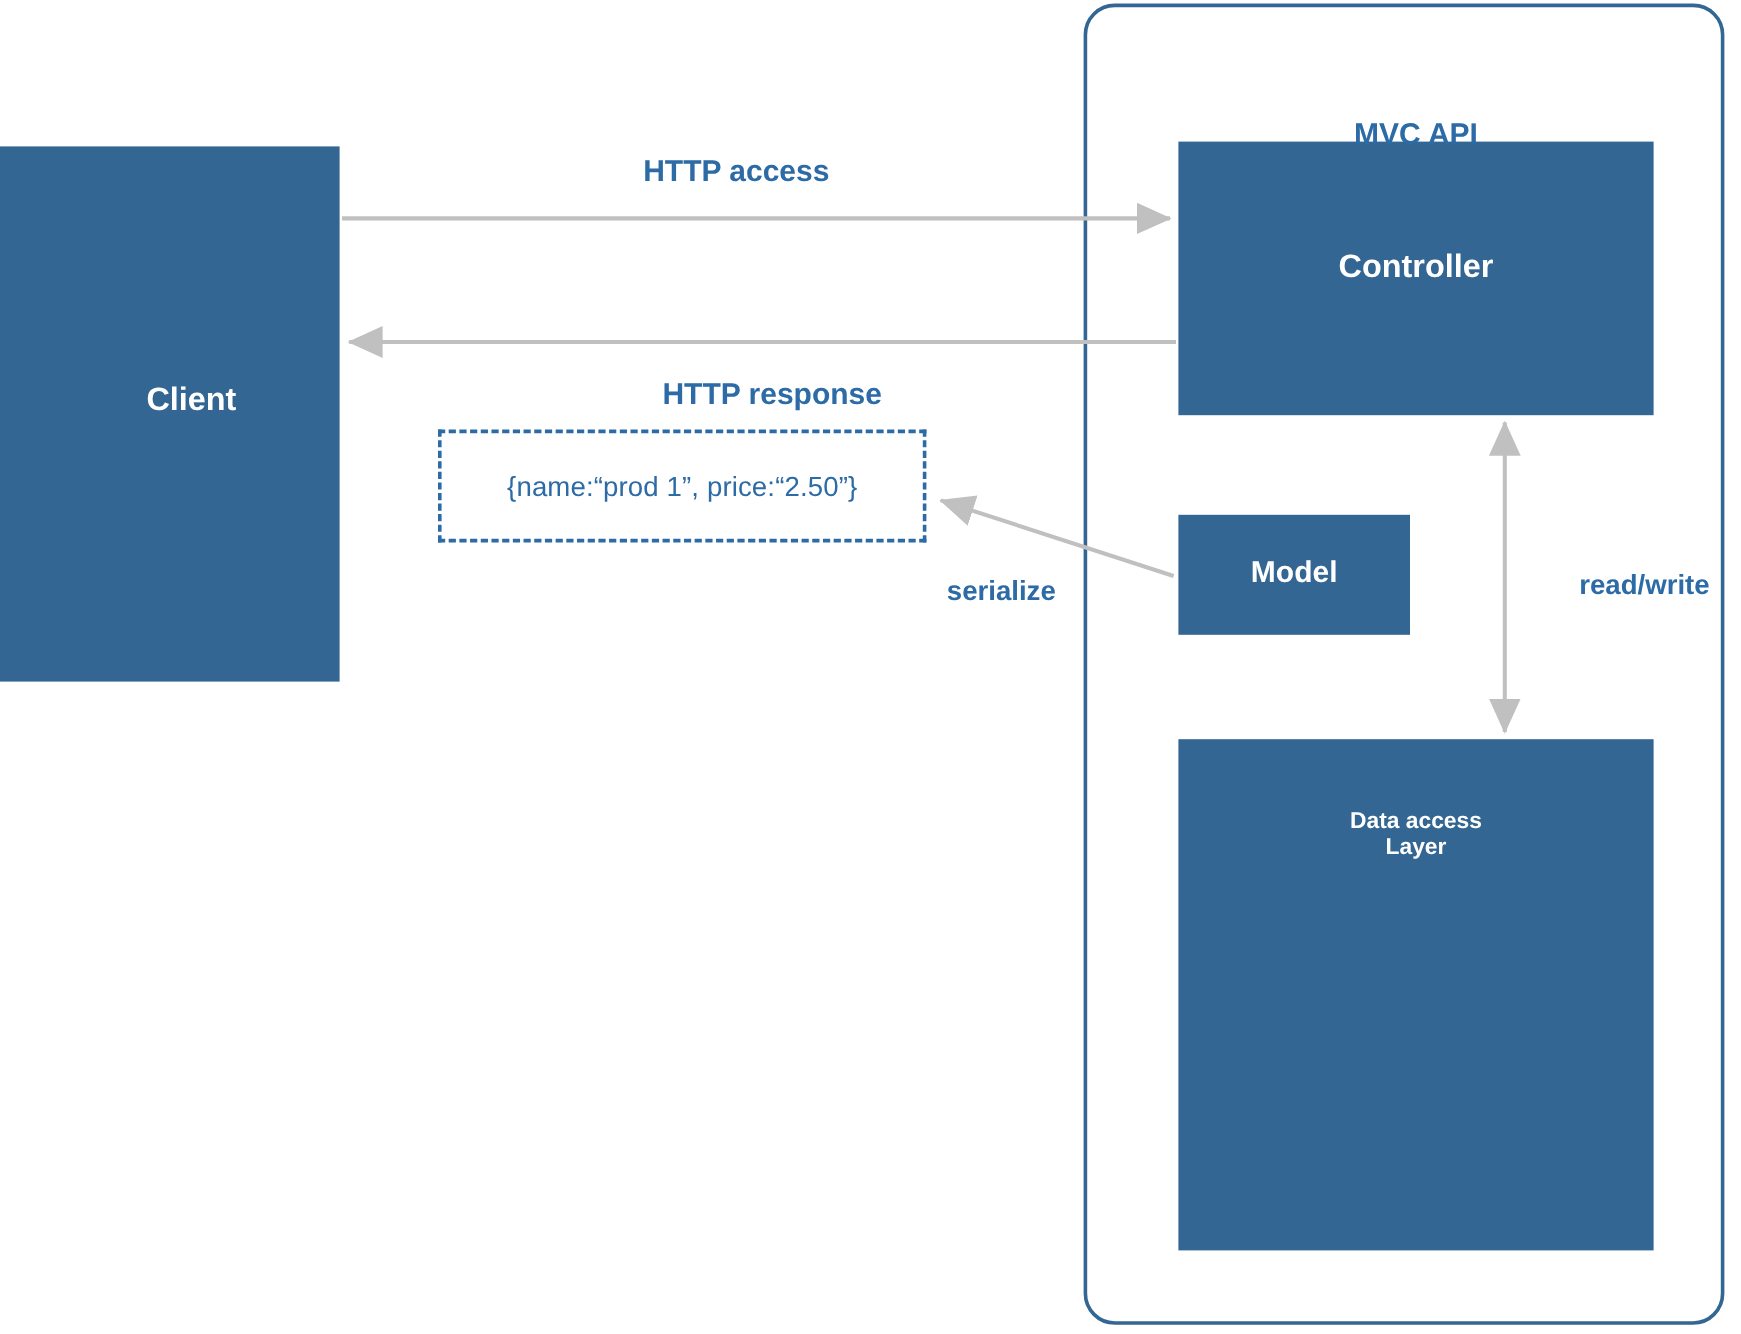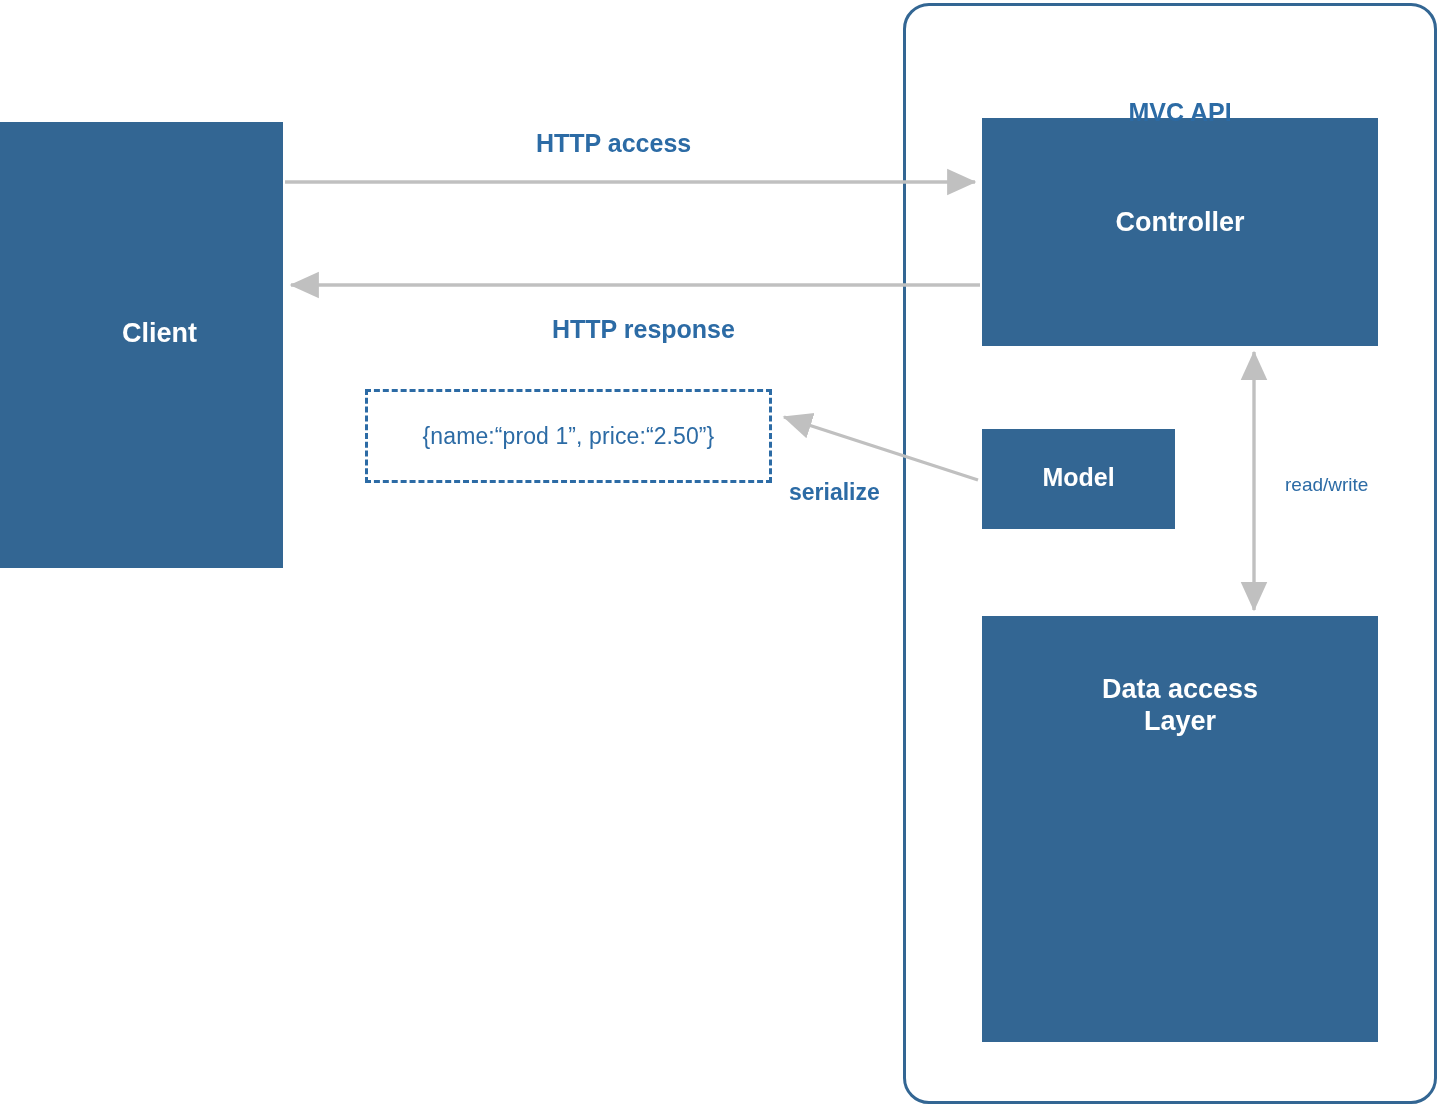--- a/index.html
+++ b/index.html
@@ -38,41 +38,41 @@
   #client-box { left: 0px; top: 122px; width: 283px; height: 446px; }
   #client-box .box-label { top: 196px; font-size: 27px; padding-left: 36px; }
 
   #controller-box { left: 982px; top: 118px; width: 396px; height: 228px; text-decoration: underline; }
   #controller-box .box-label { top: 89px; font-size: 27px; }
 
   #model-box { left: 982px; top: 429px; width: 193px; height: 100px; padding-left: 25px; }
   #model-box .box-label { top: 34px; font-size: 25px; }
 
   #dal-box { left: 982px; top: 616px; width: 396px; height: 426px; }
-  #dal-box .box-label { top: 58px; font-size: 27px; }
+  #dal-box .box-label { top: 58px; font-size: 19px; }
 
   
   #mvc-container {
     position: absolute;
     left: 903px;
     top: 3px;
     width: 534px;
     height: 1101px;
     border: 3px solid #336693;
     border-radius: 26px;
     box-sizing: border-box;
     background: transparent;
     pointer-events: none;
   }
 
   
   #json-box {
     position: absolute;
     left: 365px;
-    top: 389px;
+    top: 358px;
     width: 407px;
     height: 94px;
     border: 3px dashed #2c6ba5;
     box-sizing: border-box;
     display: flex;
     align-items: center;
     justify-content: center;
   }
   #json-box .json-text {
     color: #2c6ba5;
@@ -86,21 +86,21 @@
     position: absolute;
     color: #2c6ba5;
     white-space: nowrap;
   }
   .label.bold { font-weight: bold; }
 
   #mvc-api-title { left: 982px; top: 82px; width: 396px; text-align: center; font-size: 25px; margin-top: 16px; }
   #http-request-label { left: 536px; top: 129px; font-size: 25px; }
   #http-response-label { left: 552px; top: 315px; font-size: 25px; }
   #serialize-label { left: 789px; top: 479px; font-size: 23px; font-weight: bold; }
-  #readwrite-label { left: 1285px; top: 474px; font-size: 19px; font-weight: normal; }
+  #readwrite-label { left: 1316px; top: 474px; font-size: 23px; font-weight: bold; }
 
   
   #arrows {
     position: absolute;
     left: 0;
     top: 0;
     width: 1451px;
     height: 1112px;
     pointer-events: none;
   }

